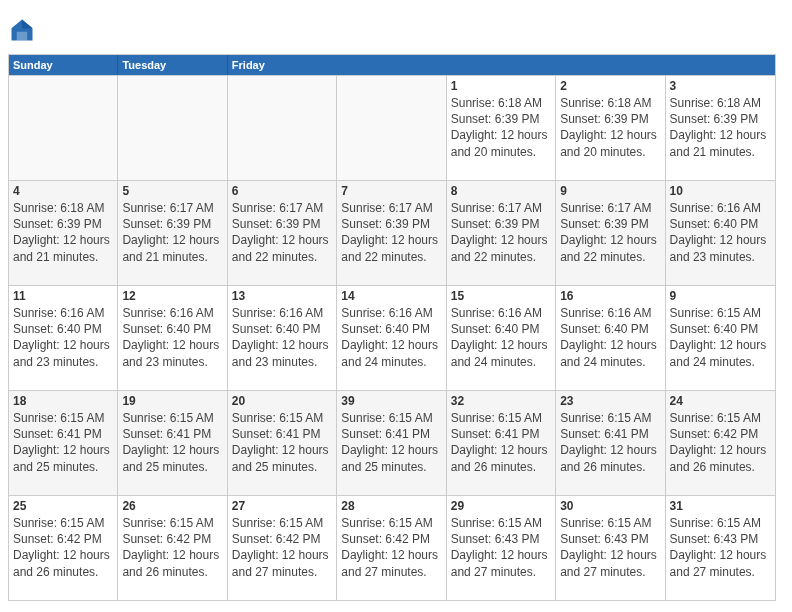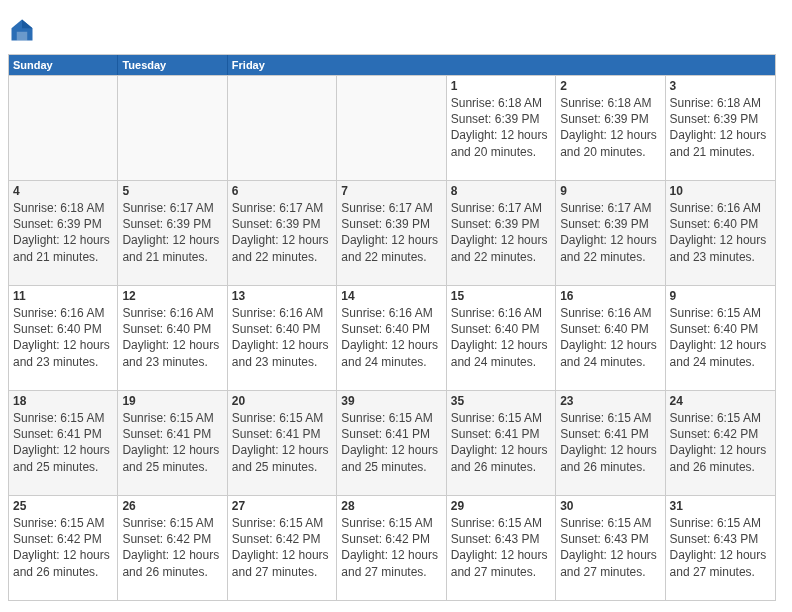--- a/index.html
+++ b/index.html
@@ -224,21 +224,21 @@
           </div>
           <div class="cal-cell light-bg">
             <div class="day-num">20</div>
             <div class="cell-text">Sunrise: 6:15 AM<br>Sunset: 6:41 PM<br>Daylight: 12 hours and 25 minutes.</div>
           </div>
           <div class="cal-cell light-bg">
             <div class="day-num">39</div>
             <div class="cell-text">Sunrise: 6:15 AM<br>Sunset: 6:41 PM<br>Daylight: 12 hours and 25 minutes.</div>
           </div>
           <div class="cal-cell light-bg">
-            <div class="day-num">35</div>
+            <div class="day-num">32</div>
             <div class="cell-text">Sunrise: 6:15 AM<br>Sunset: 6:41 PM<br>Daylight: 12 hours and 26 minutes.</div>
           </div>
           <div class="cal-cell light-bg">
             <div class="day-num">23</div>
             <div class="cell-text">Sunrise: 6:15 AM<br>Sunset: 6:41 PM<br>Daylight: 12 hours and 26 minutes.</div>
           </div>
           <div class="cal-cell light-bg">
             <div class="day-num">24</div>
             <div class="cell-text">Sunrise: 6:15 AM<br>Sunset: 6:42 PM<br>Daylight: 12 hours and 26 minutes.</div>
           </div>

